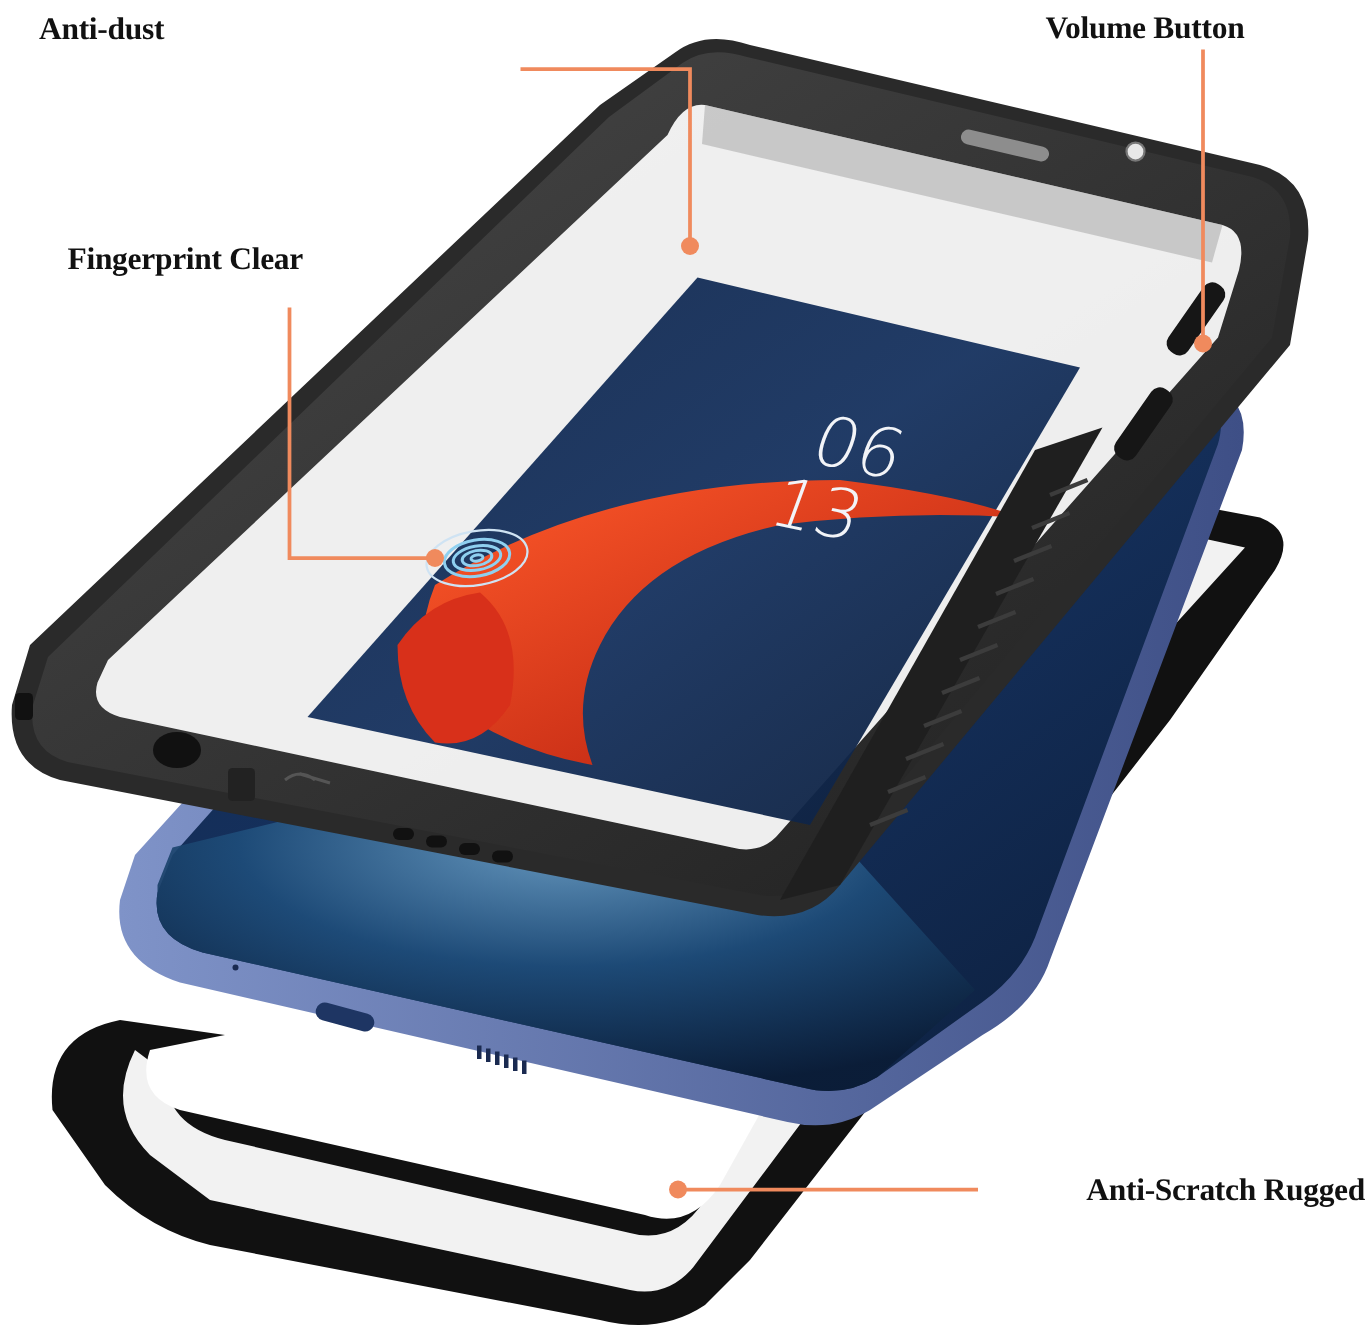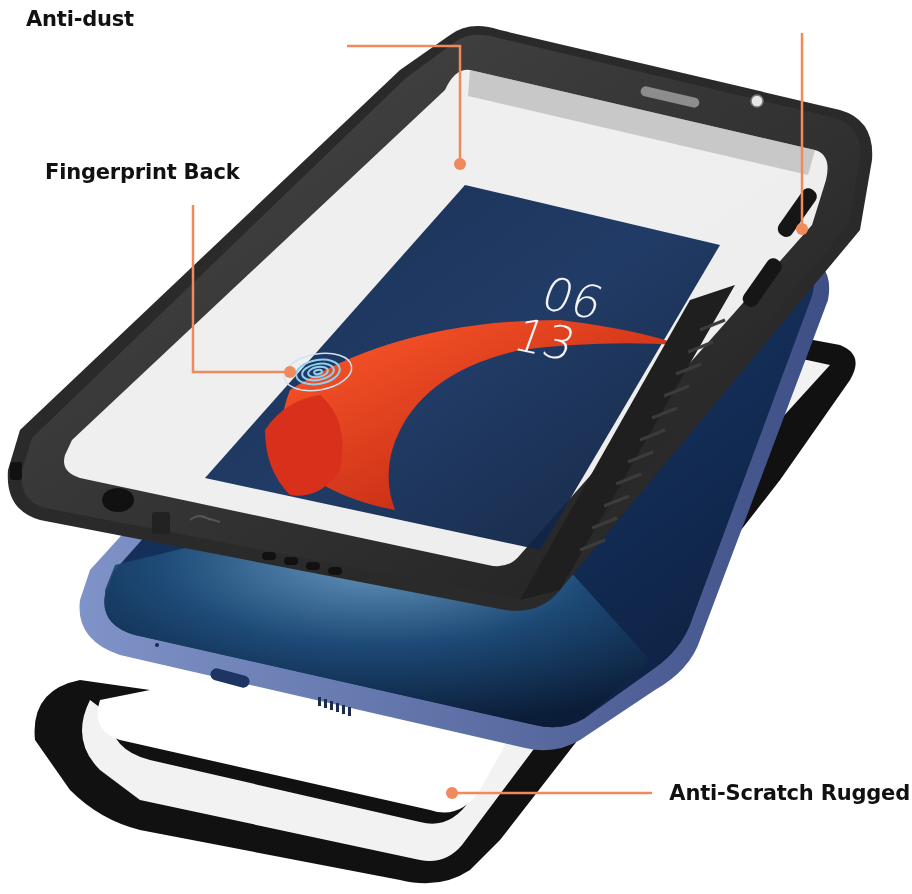--- a/index.html
+++ b/index.html
@@ -12,20 +12,21 @@
       font-family: "DejaVu Sans", sans-serif;
     }
     .label {
       position: absolute;
       font-weight: bold;
       color: #111111;
       font-size: 21px;
       line-height: 24px;
       white-space: nowrap;
       letter-spacing: -0.2px;
+      font-family: Liberation Serif, serif;
     }
     .label.right { text-align: left; }
     svg.art { position: absolute; left: 0; top: 0; }
   </style>
 </head>
 <body>
 
 <div id="stage">
 
   <svg class="art" width="912" height="894" viewBox="0 0 912 894">
@@ -168,21 +169,24 @@
   <div style="position:absolute; left:540px; top:268px; color:#f2f4f8; font-family:'DejaVu Sans', sans-serif; font-weight:300; font-size:46px; line-height:46px; transform:rotate(12deg) skewX(-8deg); transform-origin:left top;">
     <div style="margin-left:12px;">06</div>
     <div>13</div>
   </div>
 
   <div class="label" style="left:26px; top:7px;">
     <div>Anti-dust</div>
   </div>
 
   <div class="label" style="left:45px; top:160px;">
-    <div>Fingerprint Back</div>
+    <div>Fingerprint Clear</div>
   </div>
 
+  <div class="label" style="left:697px; top:6px;">
+    <div>Volume Button</div>
+  </div>
 
   <div class="label right" style="right:2px; top:781px;">
     <div>Anti-Scratch Rugged</div>
   </div>
 
 </div>
 
 </body></html>

